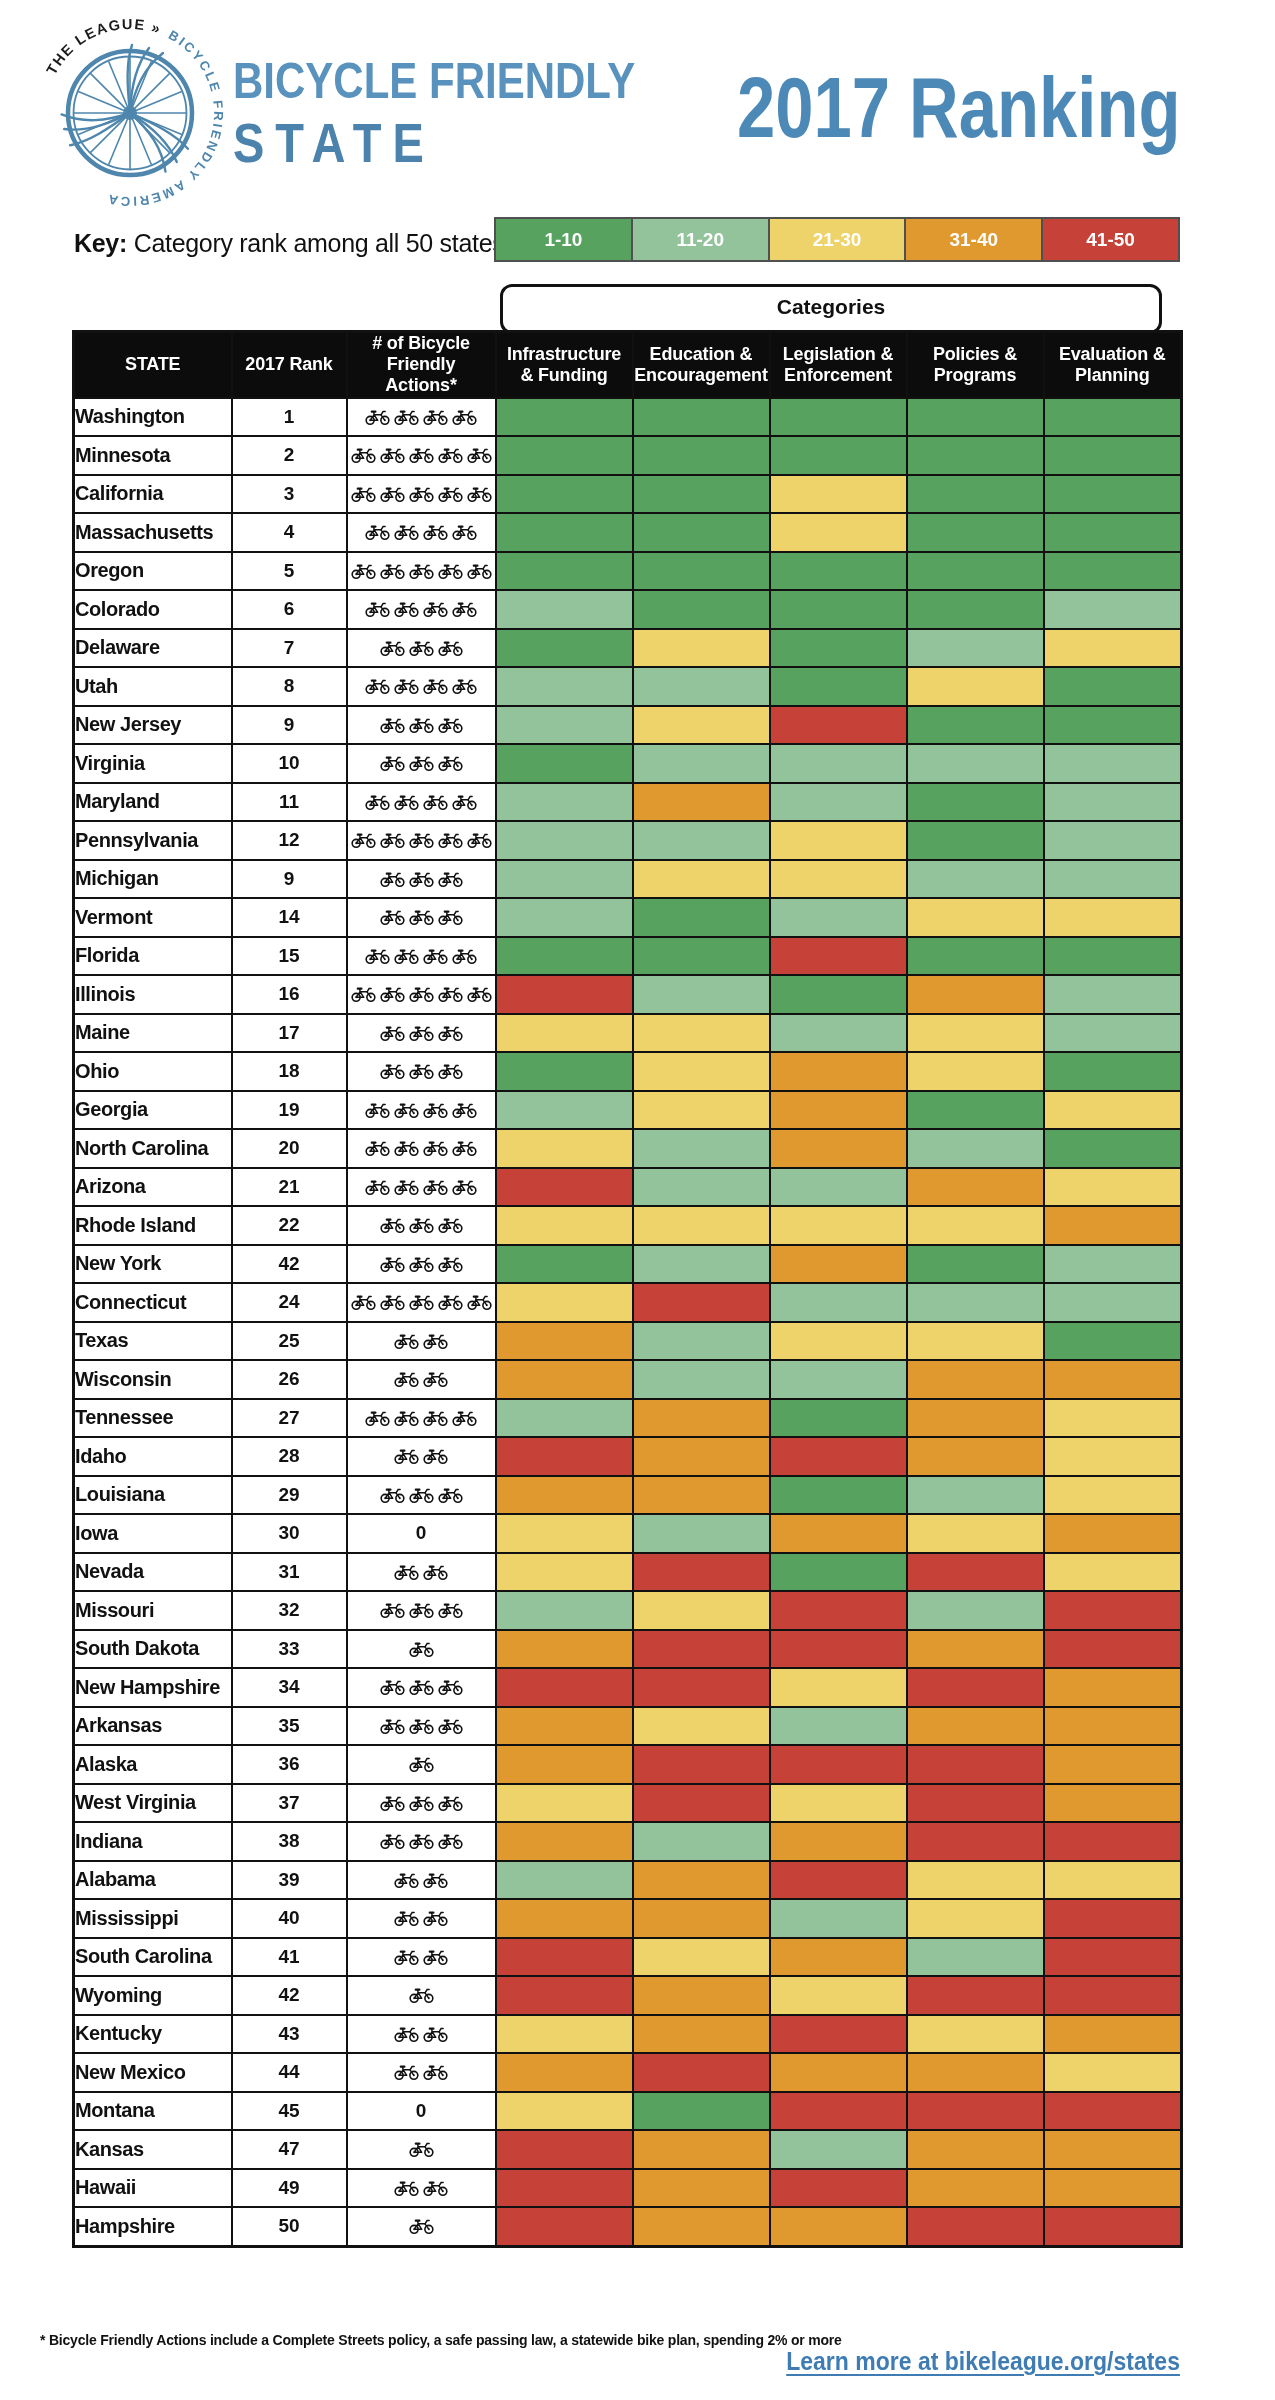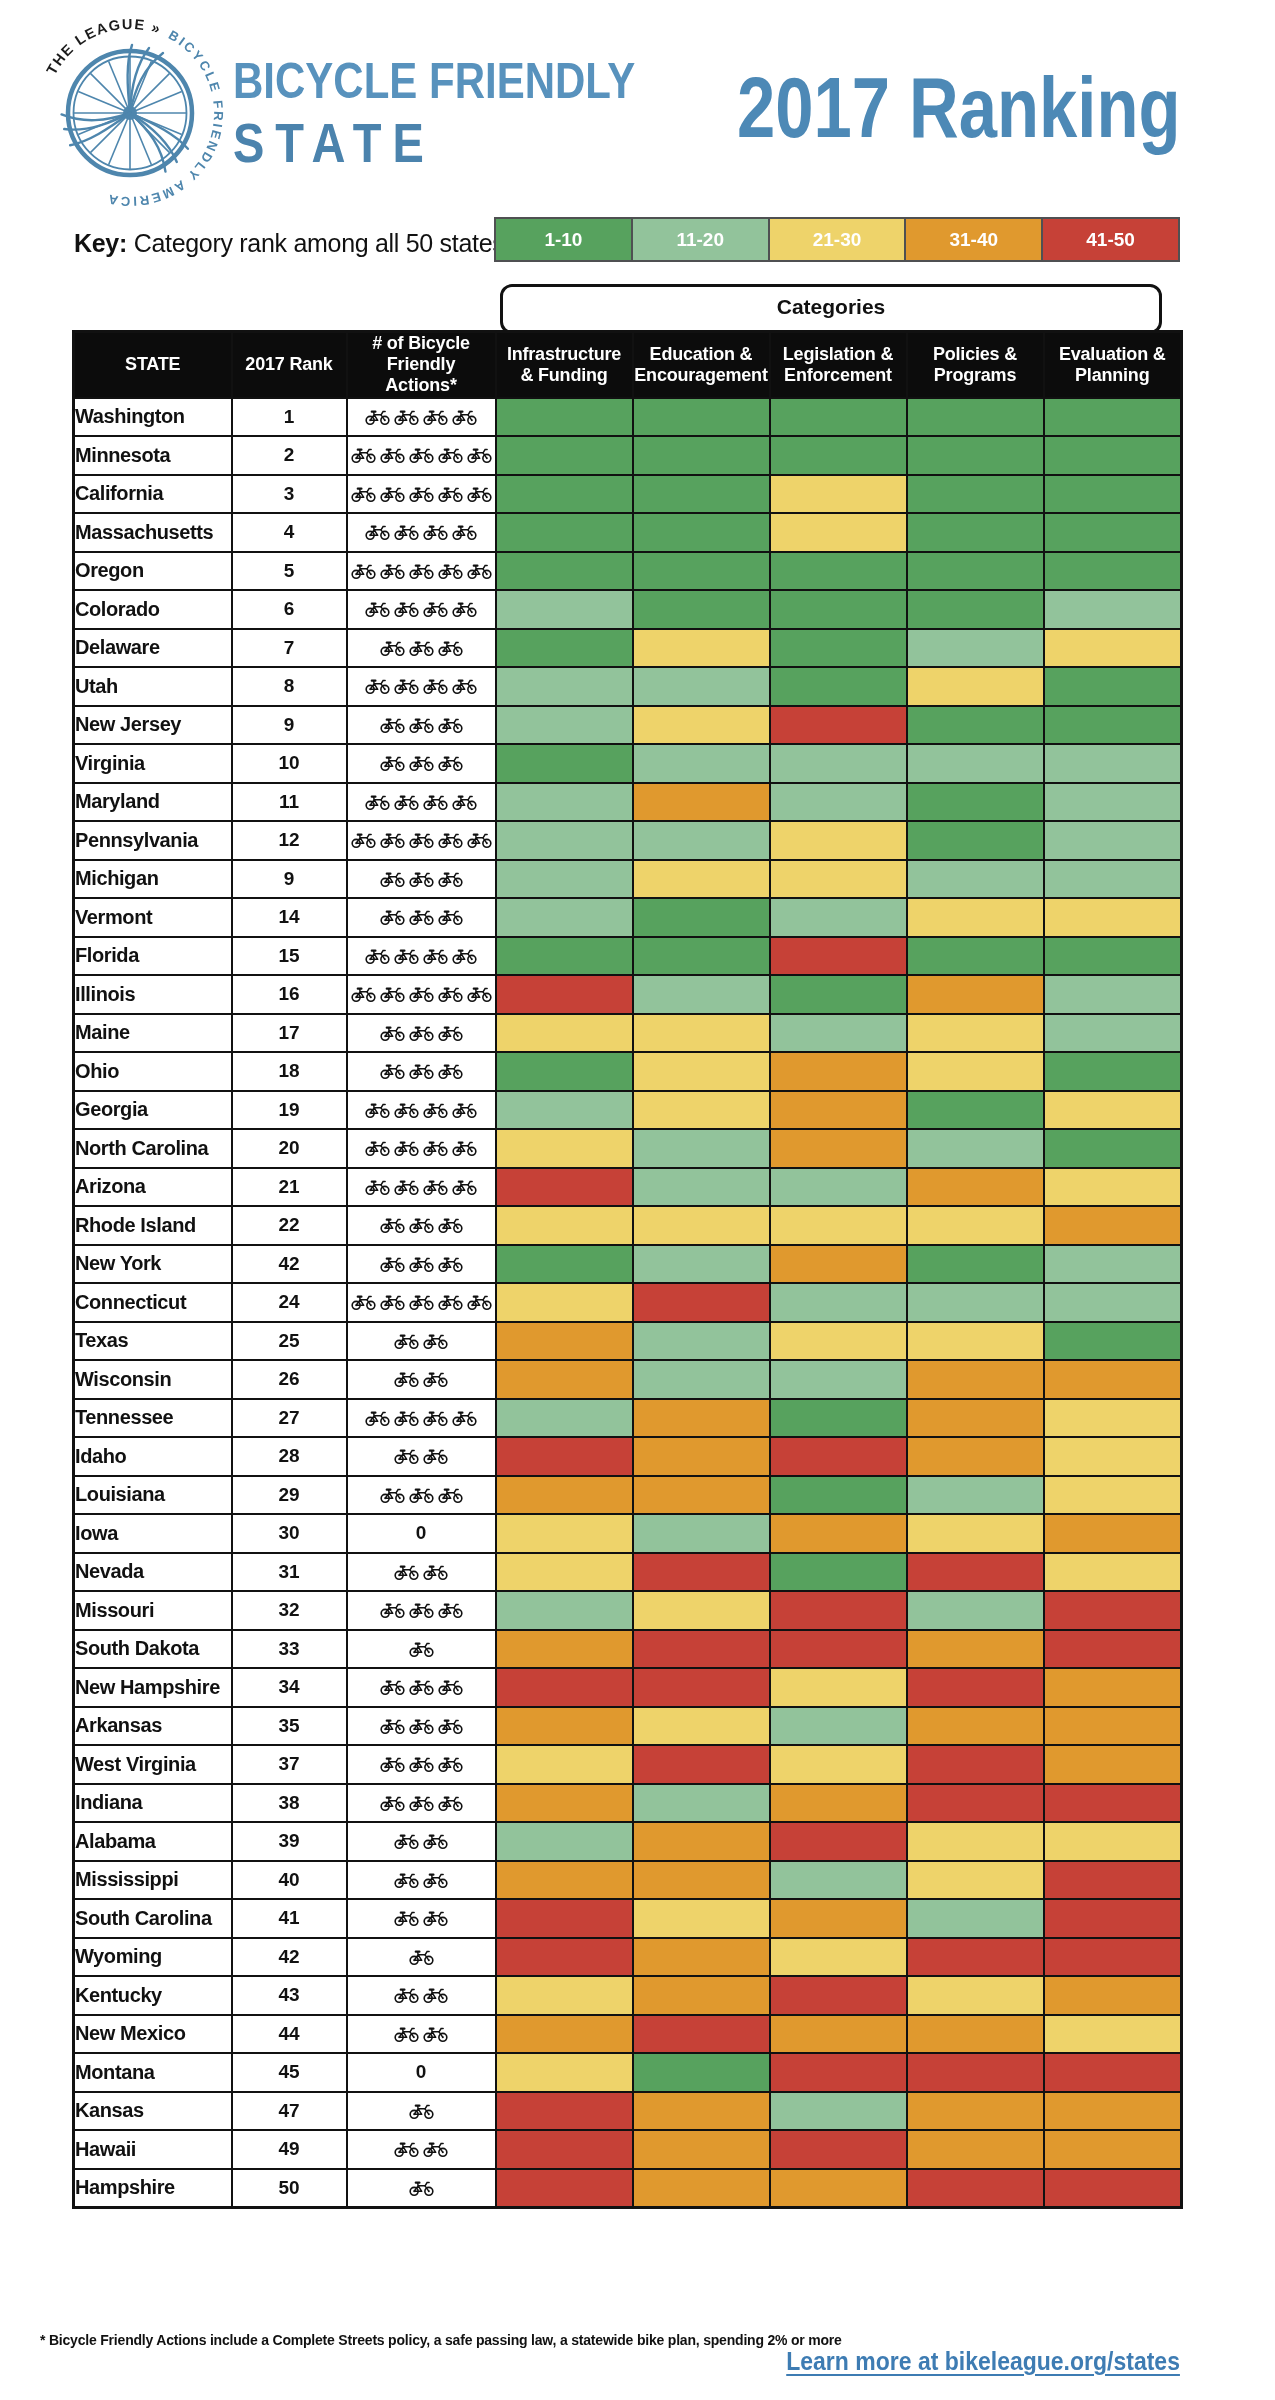--- a/index.html
+++ b/index.html
@@ -1551,20 +1551,39 @@
     <path d="M9.2 4.8 H14.2" fill="none" stroke="#111" stroke-width="3" stroke-linecap="round"></path>
     <path d="M11.7 4.8 L12.5 9" fill="none" stroke="#111" stroke-width="2"></path>
   </svg></td>
           <td class="td-cat" style="background: rgb(224, 153, 46);"></td>
           <td class="td-cat" style="background: rgb(238, 211, 106);"></td>
           <td class="td-cat" style="background: rgb(146, 195, 155);"></td>
           <td class="td-cat" style="background: rgb(224, 153, 46);"></td>
           <td class="td-cat" style="background: rgb(224, 153, 46);"></td>
         </tr>
         <tr>
+          <td class="td-state">Alaska</td>
+          <td class="td-rank">36</td>
+          <td class="td-actions"><svg class="bike" viewBox="0 0 34 24">
+    <circle cx="7" cy="16.5" r="5.4" fill="none" stroke="#111" stroke-width="2.2"></circle>
+    <circle cx="27" cy="16.5" r="5.4" fill="none" stroke="#111" stroke-width="2.2"></circle>
+    <circle cx="7" cy="16.5" r="1.3" fill="#111"></circle>
+    <circle cx="27" cy="16.5" r="1.3" fill="#111"></circle>
+    <path d="M7 16.5 L12.5 9 H21.8 L27 16.5 M12.5 9 L17.3 16.5 H7" fill="none" stroke="#111" stroke-width="2" stroke-linejoin="round"></path>
+    <path d="M21.8 9 L24.6 4.6 H27.4" fill="none" stroke="#111" stroke-width="2" stroke-linecap="round"></path>
+    <path d="M9.2 4.8 H14.2" fill="none" stroke="#111" stroke-width="3" stroke-linecap="round"></path>
+    <path d="M11.7 4.8 L12.5 9" fill="none" stroke="#111" stroke-width="2"></path>
+  </svg></td>
+          <td class="td-cat" style="background: rgb(224, 153, 46);"></td>
+          <td class="td-cat" style="background: rgb(198, 65, 55);"></td>
+          <td class="td-cat" style="background: rgb(198, 65, 55);"></td>
+          <td class="td-cat" style="background: rgb(198, 65, 55);"></td>
+          <td class="td-cat" style="background: rgb(224, 153, 46);"></td>
+        </tr>
+        <tr>
           <td class="td-state">West Virginia</td>
           <td class="td-rank">37</td>
           <td class="td-actions"><svg class="bike" viewBox="0 0 34 24">
     <circle cx="7" cy="16.5" r="5.4" fill="none" stroke="#111" stroke-width="2.2"></circle>
     <circle cx="27" cy="16.5" r="5.4" fill="none" stroke="#111" stroke-width="2.2"></circle>
     <circle cx="7" cy="16.5" r="1.3" fill="#111"></circle>
     <circle cx="27" cy="16.5" r="1.3" fill="#111"></circle>
     <path d="M7 16.5 L12.5 9 H21.8 L27 16.5 M12.5 9 L17.3 16.5 H7" fill="none" stroke="#111" stroke-width="2" stroke-linejoin="round"></path>
     <path d="M21.8 9 L24.6 4.6 H27.4" fill="none" stroke="#111" stroke-width="2" stroke-linecap="round"></path>
     <path d="M9.2 4.8 H14.2" fill="none" stroke="#111" stroke-width="3" stroke-linecap="round"></path>

